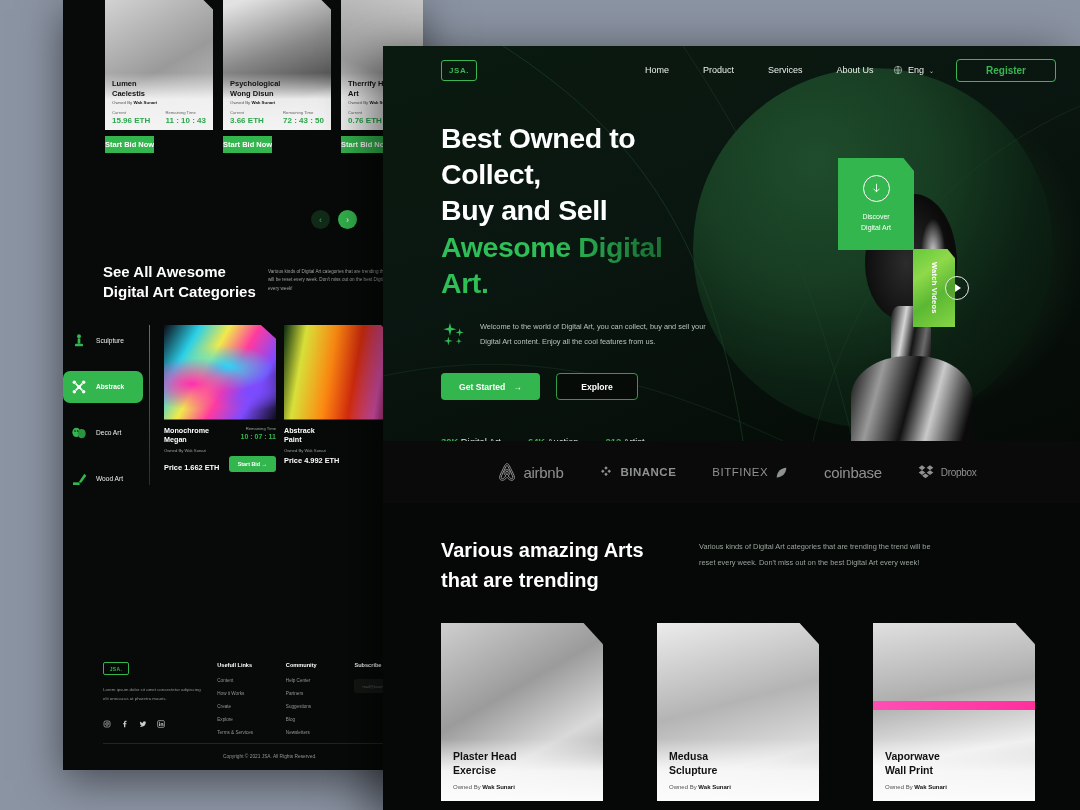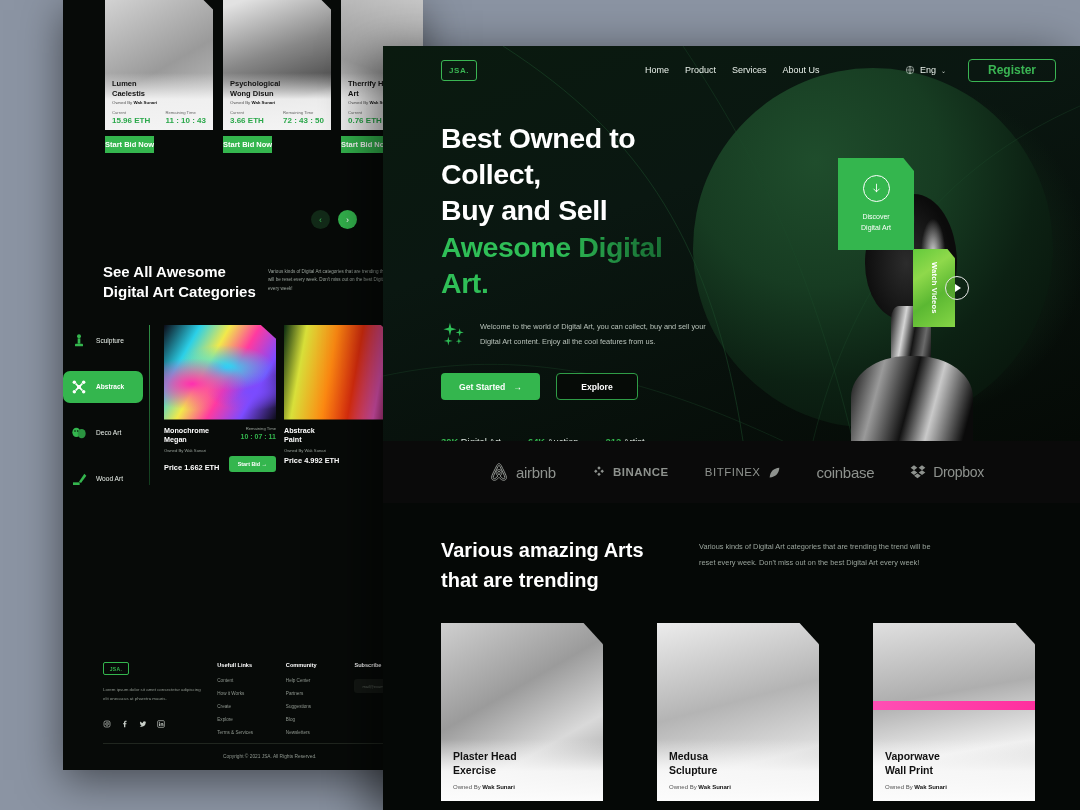--- a/index.html
+++ b/index.html
@@ -144,30 +144,30 @@
   .hero-lines svg{ width:100%; height:100%; }
 
   .navbar{
     position:relative; z-index:6; height:48px; display:flex; align-items:center; padding:0 0 0 58px;
   }
   .logo{
     width:36px; height:21px; border:1.3px solid #3ab553; border-radius:3px;
     display:flex; align-items:center; justify-content:center;
     color:#3ab553; font-size:8px; font-weight:bold; letter-spacing:.6px; cursor:pointer;
   }
-  .nav-links{ display:flex; gap:16px; margin-left:168px; }
+  .nav-links{ display:flex; gap:34px; margin-left:168px; }
   .nav-link{ font-size:9px; color:#e9f0ea; cursor:pointer; }
   .nav-right{ display:flex; align-items:center; gap:22px; margin-left:auto; margin-right:24px; }
   .lang{ display:flex; align-items:center; gap:5px; font-size:9px; color:#e9f0ea; cursor:pointer; }
   .lang svg{ width:10px; height:10px; stroke:#e9f0ea; fill:none; stroke-width:1.2; }
   .caret{ font-size:6px; color:#cfd8d0; }
   .register-btn{
-    width:88px; height:23px; border:1px solid #3ab553; border-radius:4px;
+    width:100px; height:23px; border:1px solid #3ab553; border-radius:4px;
     display:flex; align-items:center; justify-content:center;
-    color:#3ab553; font-size:12px; font-weight:bold; background:transparent; cursor:pointer;
+    color:#3ab553; font-size:10px; font-weight:bold; background:transparent; cursor:pointer;
   }
 
   .hero-content{ position:relative; z-index:5; padding:26px 0 0 58px; width:330px; }
   .hero-h1{ font-size:28.5px; font-weight:bold; color:#fff; line-height:1.27; letter-spacing:-.4px; }
   .hero-h1 .accent{
     background:linear-gradient(90deg,#2fbf57 0%, #2fbf57 42%, #1c7c3a 72%, #14572a 100%);
     -webkit-background-clip:text; background-clip:text; color:transparent;
   }
   .hero-sub-wrap{ display:flex; gap:13px; margin-top:18px; }
   .sparkle{ width:26px; height:26px; flex:none; margin-top:2px; }
@@ -241,21 +241,21 @@
   
   .brands{
     height:62px; background:#0a0a0a; display:flex; align-items:center;
     justify-content:center; gap:36px; padding-left:10px;
   }
   .brand{ display:flex; align-items:center; gap:7px; color:#8e928e; font-size:15px; cursor:pointer; }
   .brand svg{ fill:#8e928e; }
   .brand .nm{ letter-spacing:-.3px; }
   .brand.binance .nm, .brand.bitfinex .nm{ font-size:11.5px; font-weight:bold; letter-spacing:.5px; }
   .brand.bitfinex .nm{ font-weight:500; }
-  .brand.dropbox .nm{ font-size:14px; }
+  .brand.dropbox .nm{ font-size:10px; }
 
   
   .trending{ background:#050806; padding:32px 0 0 58px; }
   .trend-row{ display:flex; }
   .trend-title{ font-size:20px; font-weight:bold; color:#fff; line-height:1.5; width:258px; }
   .trend-desc{ font-size:7.4px; color:#9aa49c; line-height:2.1; width:245px; padding-top:4px; }
 
   .art-cards{ display:flex; gap:22px; margin-top:28px; }
   .art-card{ width:194px; position:relative; }
   .art-img{

